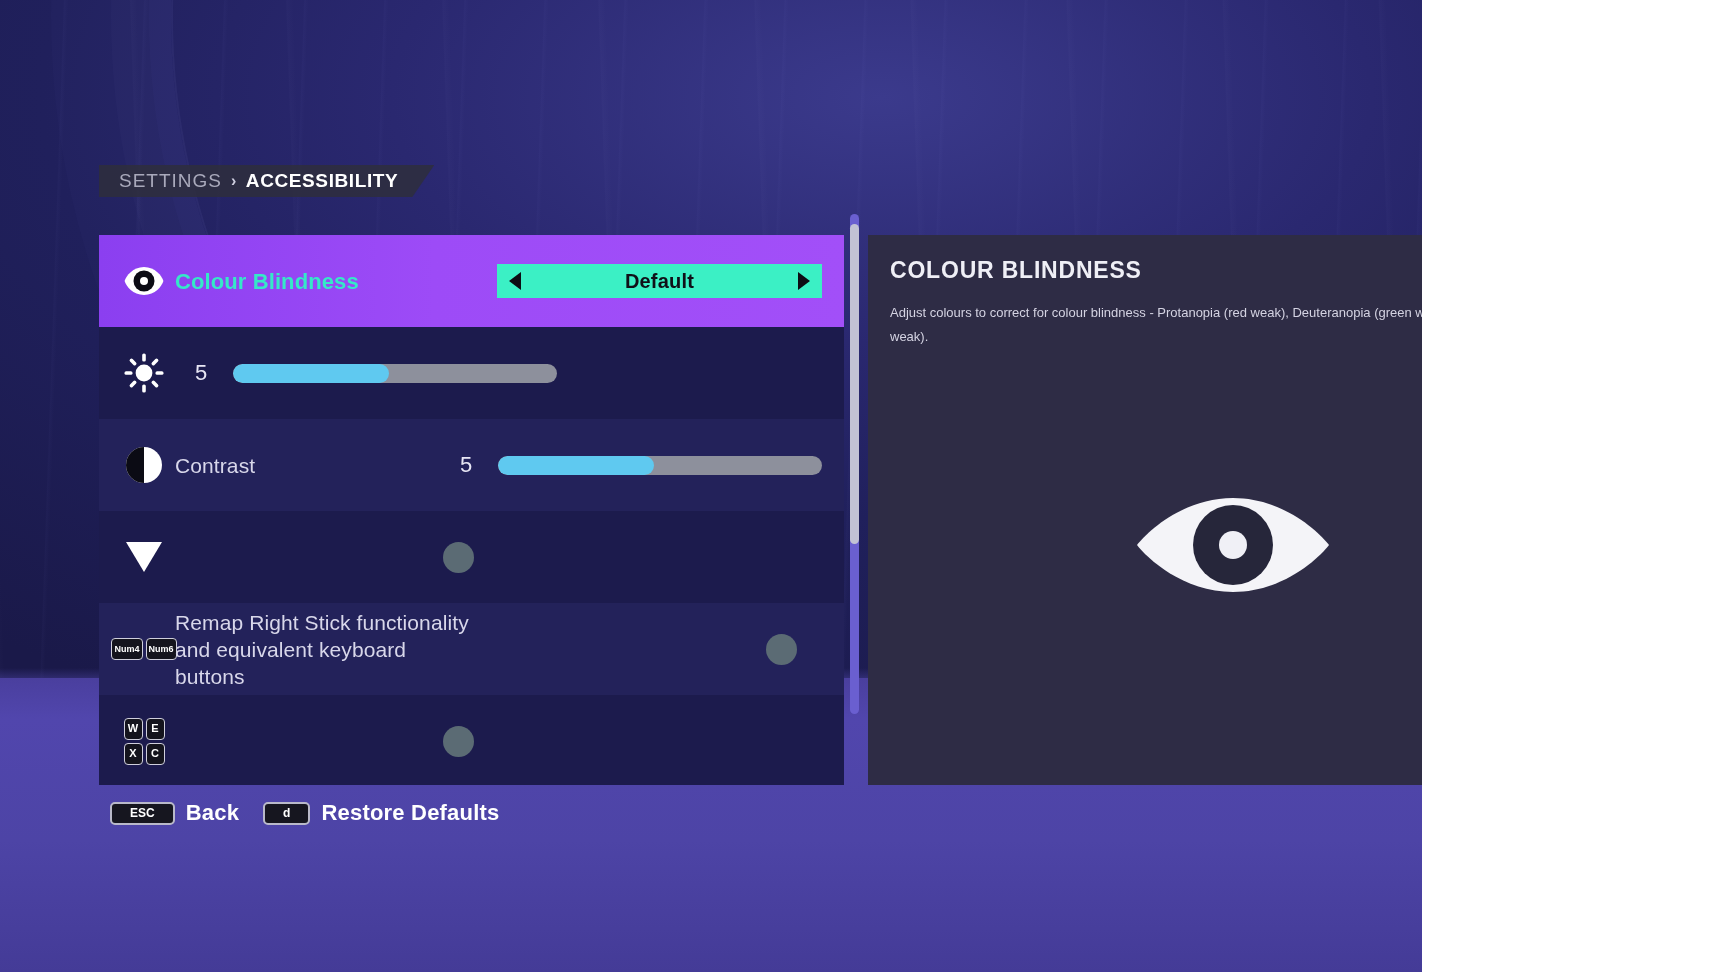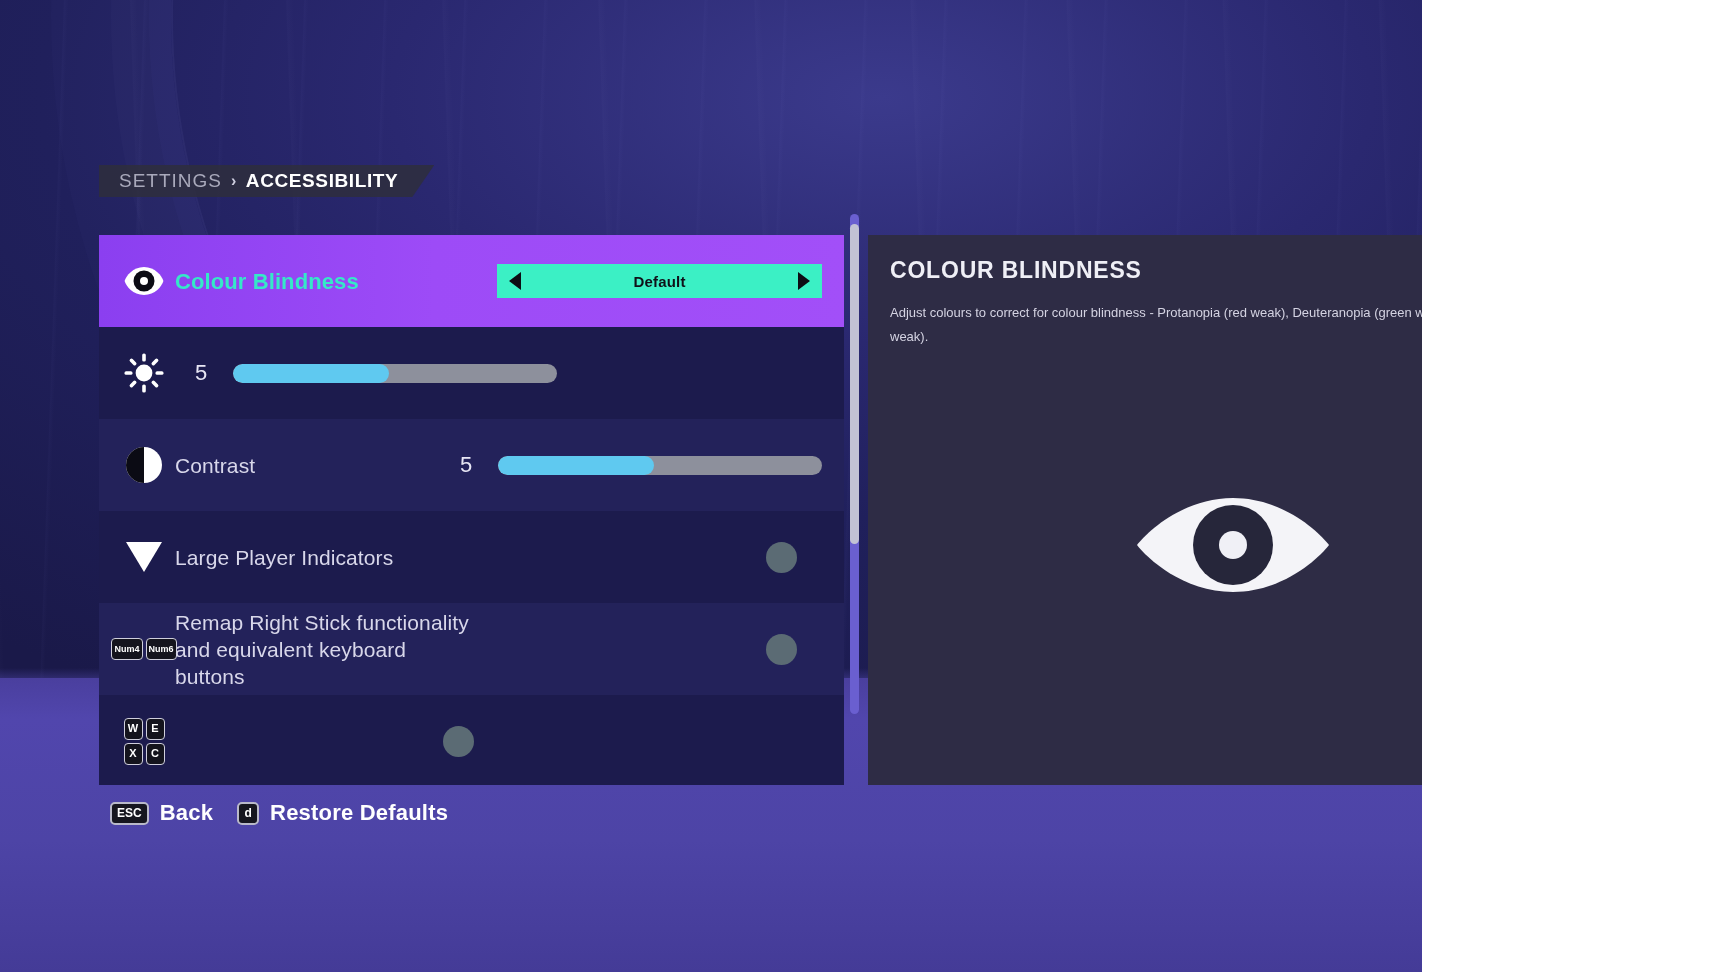--- a/index.html
+++ b/index.html
@@ -179,21 +179,21 @@
     background: #3bf0c5;
     display: flex;
     align-items: center;
     justify-content: space-between;
     padding: 0 12px;
   }
   .option-select .opt-label {
     flex: 1;
     text-align: center;
     color: #101018;
-    font-size: 15px;
+    font-size: 20px;
     font-weight: 700;
     letter-spacing: .2px;
   }
   .tri-left, .tri-right {
     width: 0; height: 0;
     border-top: 9px solid transparent;
     border-bottom: 9px solid transparent;
   }
   .tri-left  { border-right: 12px solid #0d0d14; }
   .tri-right { border-left: 12px solid #0d0d14; }
@@ -300,21 +300,21 @@
   }
   .keycap {
     display: inline-flex;
     align-items: center;
     justify-content: center;
     background: #16161f;
     border: 2px solid #b9b9c9;
     border-radius: 5px;
     color: #ffffff;
     font-weight: 700;
-    padding: 2px 5px;
+    padding: 2px 18px;
     min-width: 22px;
     height: 23px;
     font-size: 12px;
     line-height: 1;
   }
   .keycap.wide { min-width: 30px; }
   .foot-label {
     color: #ffffff;
     font-size: 22px;
     font-weight: 700;
@@ -409,21 +409,20 @@
       <div class="slider">
         <div class="slider-fill" style="width:48%"></div>
       </div>
         </div>
         <div class="row alt">
     <div class="row-icon">
             <svg width="40" height="34" viewBox="0 0 40 34">
     <path d="M2 2 L38 2 L20 32 Z" fill="#ffffff"></path>
             </svg>
           </div>
-    <div class="row-label">Large Player Indicators</div>
     <div class="toggle-wrap">
         <div class="toggle-dot"></div>
       </div>
         </div>
         <div class="row">
     <div class="row-icon">
             <div class="kc-row">
     <span class="kc-mini">Num4</span>
               <span class="kc-mini">Num6</span>
   </div>

